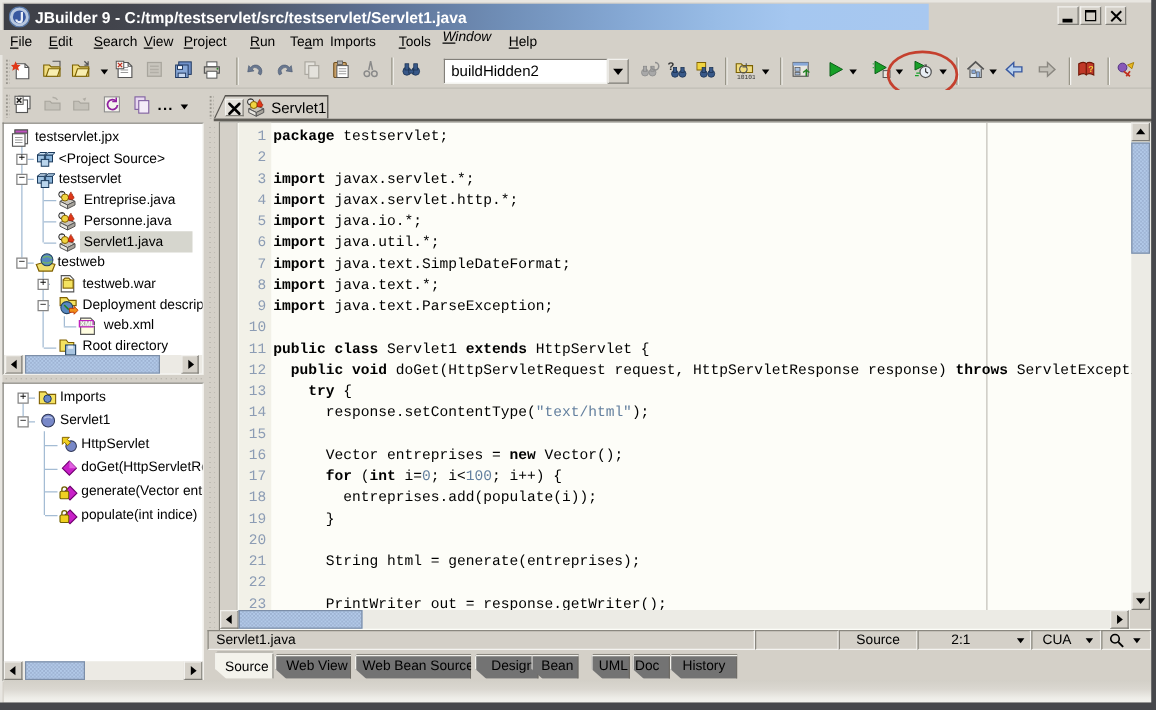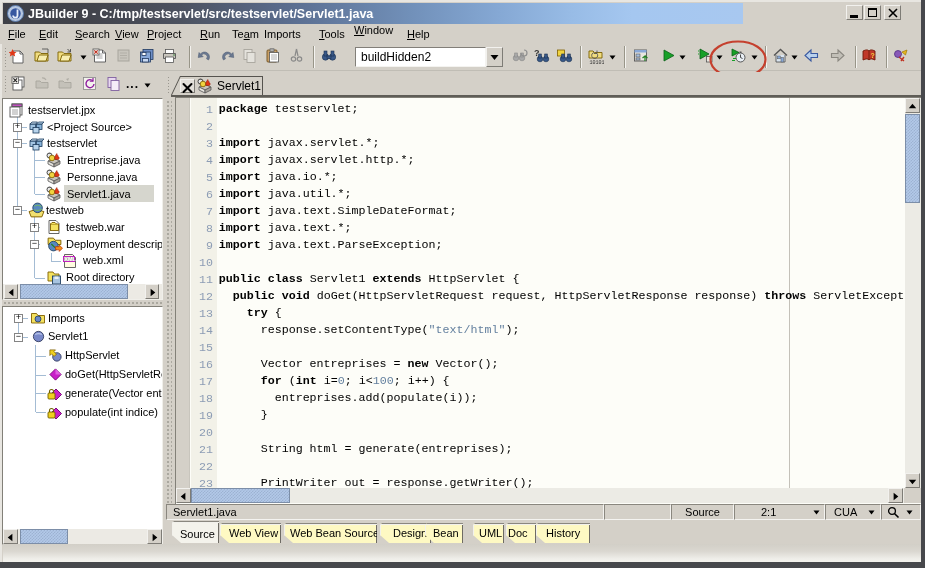--- a/index.html
+++ b/index.html
@@ -10,21 +10,21 @@
 .sunken { border-top:1px solid #827f79; border-left:1px solid #827f79; border-bottom:1px solid #f4f3f0; border-right:1px solid #f4f3f0; }
 .txt11 { font-size:11px; color:#000; }
 .str { color:#64809f; }
 .trow { font-size:11px; color:#000; height:17px; line-height:17px; }
 .vline { width:1px; background:#a4bcd4; }
 .hline { height:1px; background:#a4bcd4; }
 .ebox { width:9px; height:9px; background:#fff; border:1px solid #848484; font-size:9px; line-height:7px; text-align:center; color:#000; font-family:"Liberation Mono",monospace; }
 .ti { top:4px; width:16px; height:16px; }
 .tsep { top:2px; width:2px; height:22px; border-left:1px solid #989588; border-right:1px solid #f4f3f0; }
 .sfield { top:0; height:16px; border-top:1px solid #8a877f; border-left:1px solid #8a877f; border-bottom:1px solid #f4f3f0; border-right:1px solid #f4f3f0; font-size:11px; line-height:14px; }
-.btab { top:3px; height:20px; background:#fef9c3; clip-path: polygon(2px 0, 100% 0, 100% 100%, 9px 100%, 0 calc(100% - 8px), 0 2px); font-size:11px; box-shadow: inset 1px 1px 0 #f2f1ec, inset -1px 0 0 #6e6b64; border-top:1px solid #8a877f; }
+.btab { top:3px; height:20px; background:#737373; clip-path: polygon(2px 0, 100% 0, 100% 100%, 9px 100%, 0 calc(100% - 8px), 0 2px); font-size:11px; box-shadow: inset 1px 1px 0 #f2f1ec, inset -1px 0 0 #6e6b64; border-top:1px solid #8a877f; }
 .btab span { position:absolute; top:3px; z-index:2; white-space:nowrap; }
 .thumb { background-color:#b2c9e8; background-image: linear-gradient(45deg, #9db2d2 25%, transparent 25%, transparent 75%, #9db2d2 75%), linear-gradient(45deg, #9db2d2 25%, transparent 25%, transparent 75%, #9db2d2 75%); background-size:3px 3px; background-position:0 0, 1.5px 1.5px; border:1px solid #7c8ea8; }
 </style>
 </head>
 <body>
 
 <svg width="0" height="0" style="position:absolute">
 <defs>
 <symbol id="javafile" viewBox="0 0 16 16">
   <path d="M2 9 L8 6.5 L14 9 L8 12 Z" fill="#c8c4bc" stroke="#555" stroke-width="0.8"></path>
@@ -129,21 +129,21 @@
 <div class="abs" id="menubar" style="left:0px;top:24px;width:919px;height:20px;background:#d4d0c8;">
   <div class="abs txt11" style="left:8px;top:4px;"><u>F</u>ile</div>
   <div class="abs txt11" style="left:39px;top:4px;"><u>E</u>dit</div>
   <div class="abs txt11" style="left:75px;top:4px;"><u>S</u>earch</div>
   <div class="abs txt11" style="left:115px;top:4px;"><u>V</u>iew</div>
   <div class="abs txt11" style="left:147px;top:4px;"><u>P</u>roject</div>
   <div class="abs txt11" style="left:200px;top:4px;"><u>R</u>un</div>
   <div class="abs txt11" style="left:232px;top:4px;">Te<u>a</u>m</div>
   <div class="abs txt11" style="left:264px;top:4px;">Imports</div>
   <div class="abs txt11" style="left:319px;top:4px;"><u>T</u>ools</div>
-  <div class="abs txt11" style="left:354px;top:0;"><u>W</u>indow</div>
+  <div class="abs txt11" style="left:354px;top:0;font-style:italic;"><u>W</u>indow</div>
   <div class="abs txt11" style="left:407px;top:4px;"><u>H</u>elp</div>
 </div>
 
 <div class="abs" id="toolbar1" style="left:3px;top:44px;width:919px;height:27px;background:#d4d0c8;border-bottom:1px solid #c0bdb5;">
   <svg class="abs ti" style="left:6px;">
       <path d="M4 3 h7 l3 3 v9 H4 Z" fill="#fff" stroke="#555" stroke-width="0.9"></path>
       <path d="M11 3 v3 h3" fill="none" stroke="#555" stroke-width="0.9"></path>
       <path d="M3.5 1 L4.7 3.7 L7.5 4 L5.5 5.8 L6.2 8.5 L3.5 7 L0.8 8.5 L1.5 5.8 L-0.5 4 L2.3 3.7 Z" fill="#e03818"></path>
     </svg>
   <svg class="abs ti" style="left:31px;">

